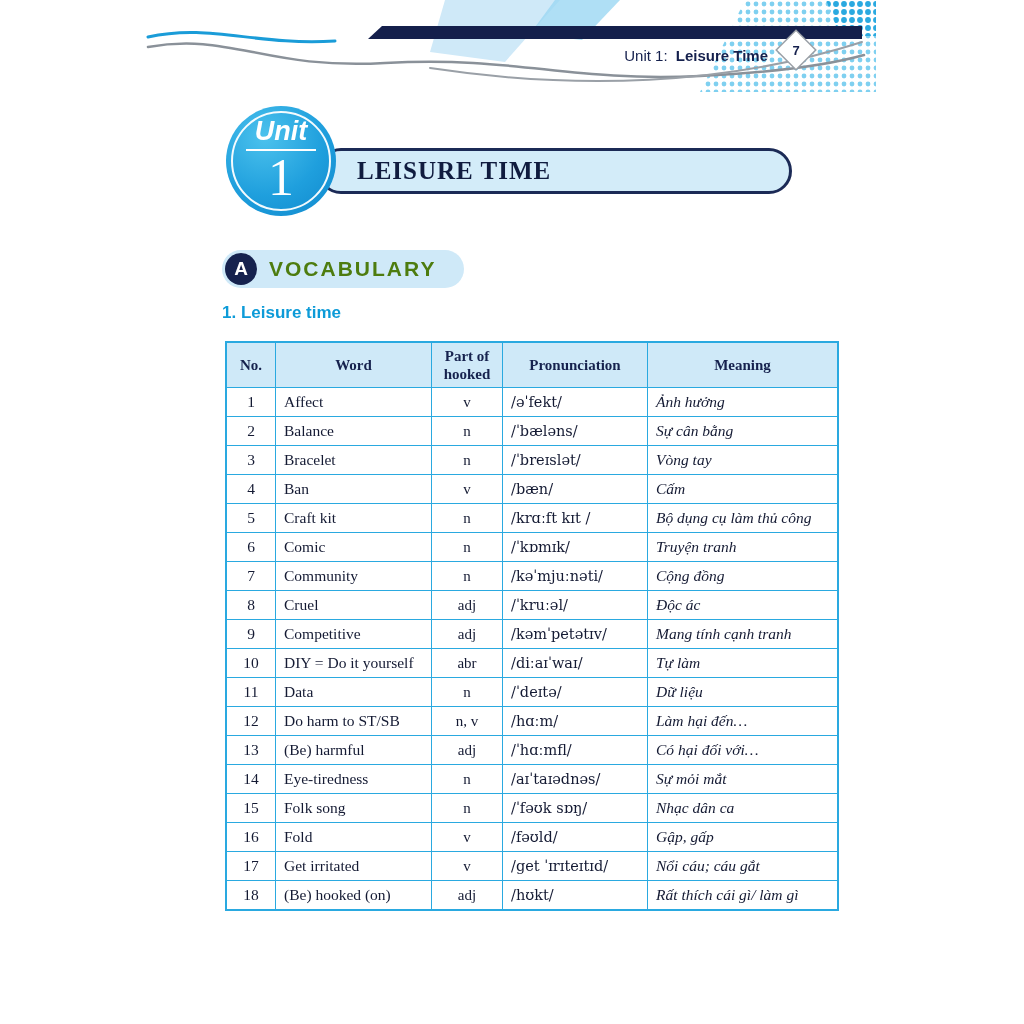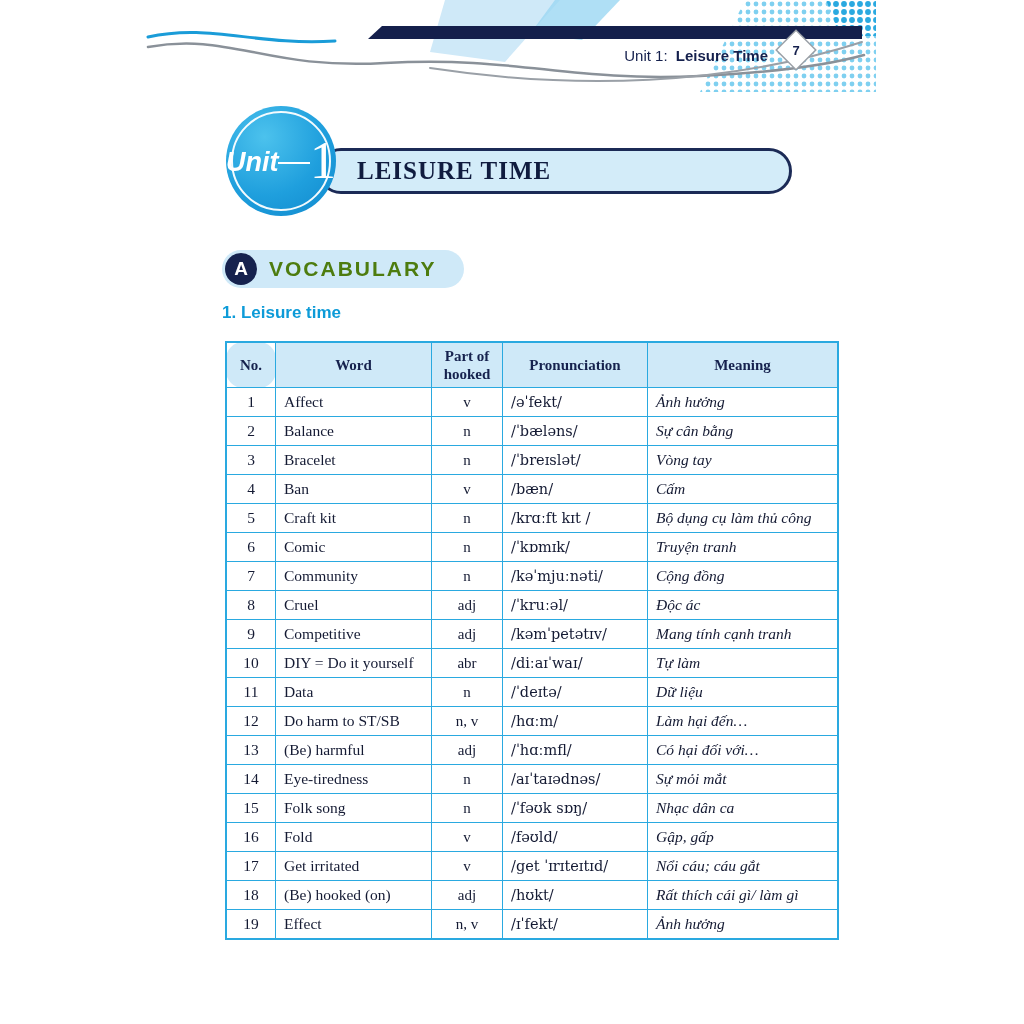--- a/index.html
+++ b/index.html
@@ -21,21 +21,21 @@
     display:flex;align-items:center;
   }
   .title-bar .bar-text{
     padding-left:36px;font-family:"Liberation Serif","DejaVu Serif",serif;
     font-weight:bold;font-size:25px;letter-spacing:1px;color:#101c3f;
   }
   .unit-circle{
     position:absolute;left:226px;top:106px;width:110px;height:110px;z-index:2;
     border-radius:50%;
     background:radial-gradient(circle at 35% 28%, #4cc2ed 0%, #1f9fdd 55%, #0f87cc 100%);
-    display:flex;align-items:center;justify-content:center;
+    display:flex;flex-direction:column;align-items:center;justify-content:center;
   }
   .unit-circle::before{
     content:"";position:absolute;inset:5px;border:2.5px solid rgba(255,255,255,.95);
     border-radius:50%;
   }
   .unit-circle .u-label{
     color:#fff;font-weight:bold;font-style:italic;font-size:27px;line-height:1;
     margin-top:2px;
   }
   .unit-circle .u-line{width:70px;height:2px;background:#fff;margin:4px 0 0 0;}
@@ -70,21 +70,21 @@
     border:2px solid #2aa9e0;
   }
   table.vocab th, table.vocab td{
     border:1.3px solid #2aa9e0;padding:3px 8px;vertical-align:middle;
   }
   table.vocab th{
     background:#cfe9f8;color:#16224e;font-weight:bold;font-size:15px;
     text-align:center;height:40px;padding:2px 4px;line-height:1.2;
   }
   table.vocab td{height:22px;}
-  .h-no{width:40px;border-radius:17px;} .h-word{width:147px;} .h-pos{width:62px;}
+  .h-no{width:40px;} .h-word{width:147px;} .h-pos{width:62px;}
   .h-pron{width:136px;} .h-mean{width:181px;}
   td.c-no{text-align:center;}
   td.c-pos{text-align:center;font-size:15px;}
   td.c-pronunciation{font-family:"DejaVu Serif","Liberation Serif",serif;font-size:14.5px;}
   td.c-meaning{font-style:italic;margin-top:48px;}
 </style>
 </head>
 <body>
 
 <div class="page">
@@ -268,24 +268,17 @@
             <td class="c-pronunciation">/get ˈɪrɪteɪtɪd/</td>
             <td class="c-meaning">Nổi cáu; cáu gắt</td>
           </tr>
           <tr>
             <td class="c-no">18</td>
             <td class="c-word">(Be) hooked (on)</td>
             <td class="c-pos">adj</td>
             <td class="c-pronunciation">/hʊkt/</td>
             <td class="c-meaning">Rất thích cái gì/ làm gì</td>
           </tr>
-          <tr>
-            <td class="c-no">19</td>
-            <td class="c-word">Effect</td>
-            <td class="c-pos">n, v</td>
-            <td class="c-pronunciation">/ɪˈfekt/</td>
-            <td class="c-meaning">Ảnh hưởng</td>
-          </tr>
         </tbody>
     </table>
   </div>
 
 </div>
 
 </body></html>

